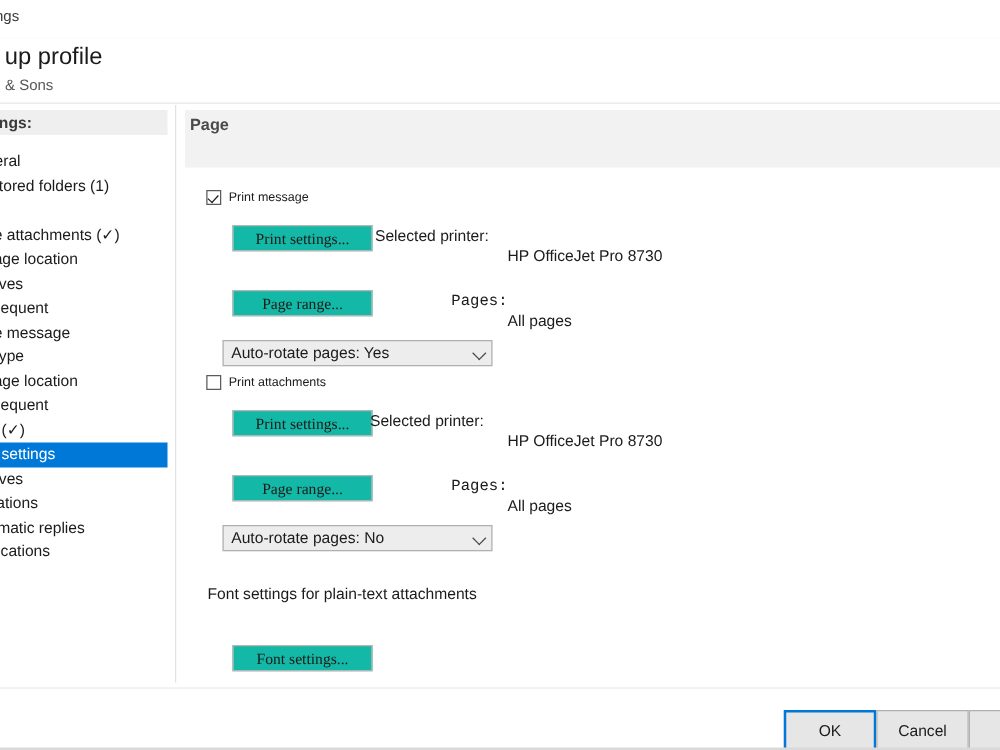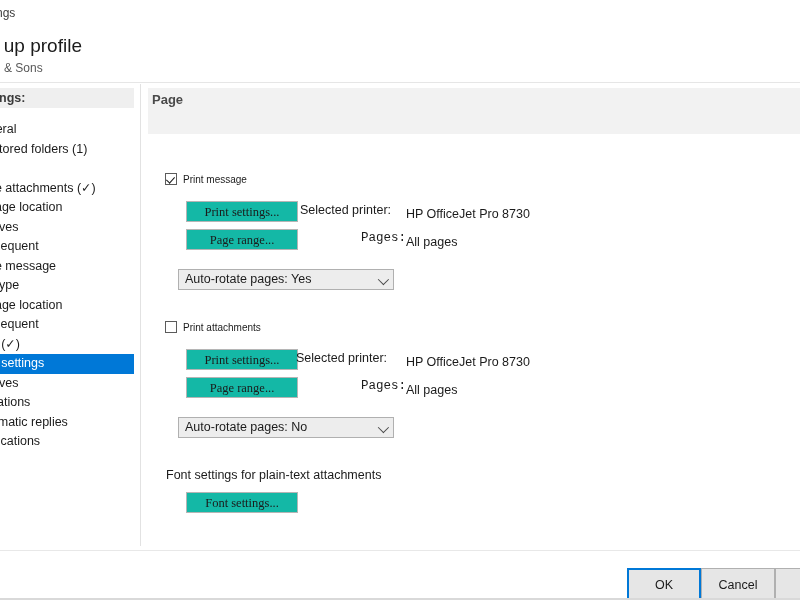--- a/index.html
+++ b/index.html
@@ -148,21 +148,20 @@
   #section-attachments { top: 210px; }
   #section-font { top: 380px; }
 
   .chk-row {
     position: relative;
     height: 18px;
     padding-left: 18px;
     font-size: 10px;
     color: #1b1b1b;
     line-height: 18px;
-    margin-top: 21px;
   }
   .chk-row .box {
     position: absolute;
     left: 17px; top: 2px;
     width: 12px; height: 12px;
     border: 1px solid #5b5b5b;
     background: #ffffff;
     box-sizing: border-box;
   }
   .chk-row .box.checked::after {
@@ -176,20 +175,21 @@
   }
   .chk-row .lbl {
     position: absolute;
     left: 35px; top: 0;
     white-space: nowrap;
   }
 
   .btn-row {
     position: relative;
     height: 28px;
+    margin-top: 24px;
   }
   .win-btn {
     position: absolute;
     background: #14b8a6;
     border: 1px solid #b5b5b5;
     font-family: Liberation Serif, serif;
     font-size: 12.5px;
     color: #1b1b1b;
     box-sizing: border-box;
     text-align: center;
@@ -208,21 +208,21 @@
     font-size: 12.5px;
     color: #1b1b1b;
     white-space: nowrap;
     top: 4px;
   }
   .lbl-val {
     position: absolute;
     font-size: 12.5px;
     color: #1b1b1b;
     white-space: nowrap;
-    top: 8px;
+    top: 20px;
     left: 258px;
   }
   .key-printer { left: 152px; }
   .key-pages { left: 213px; font-family: Liberation Mono, monospace; }
 
   .combo {
     position: absolute;
     left: 30px;
     width: 216px; height: 21px;
     background: #ededed;

